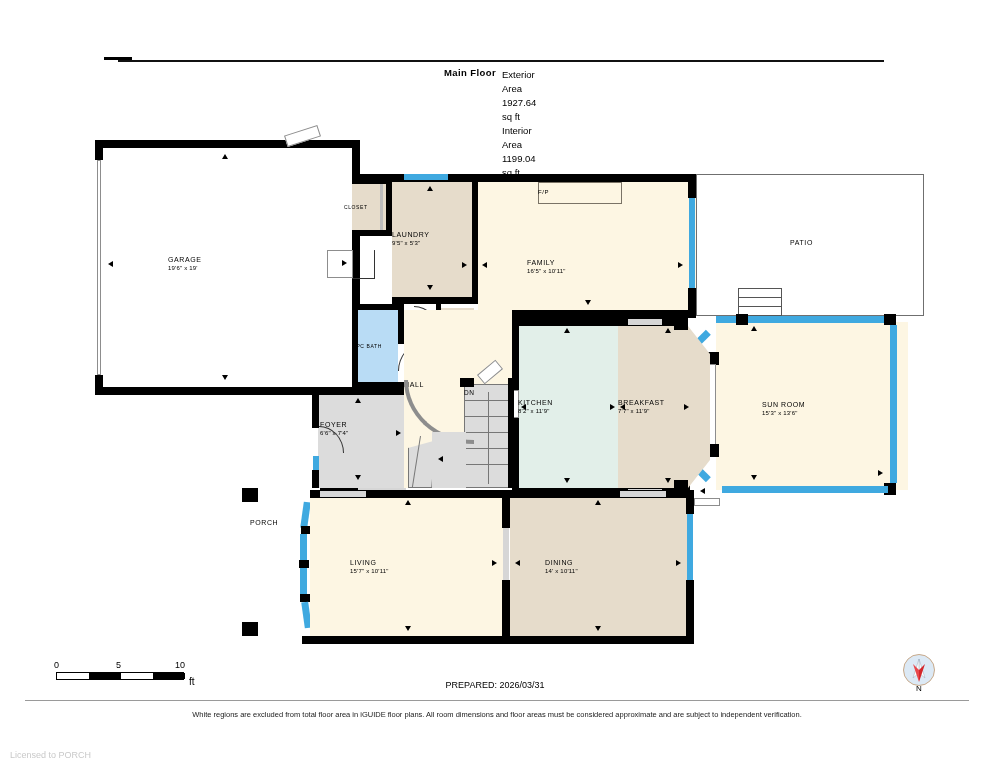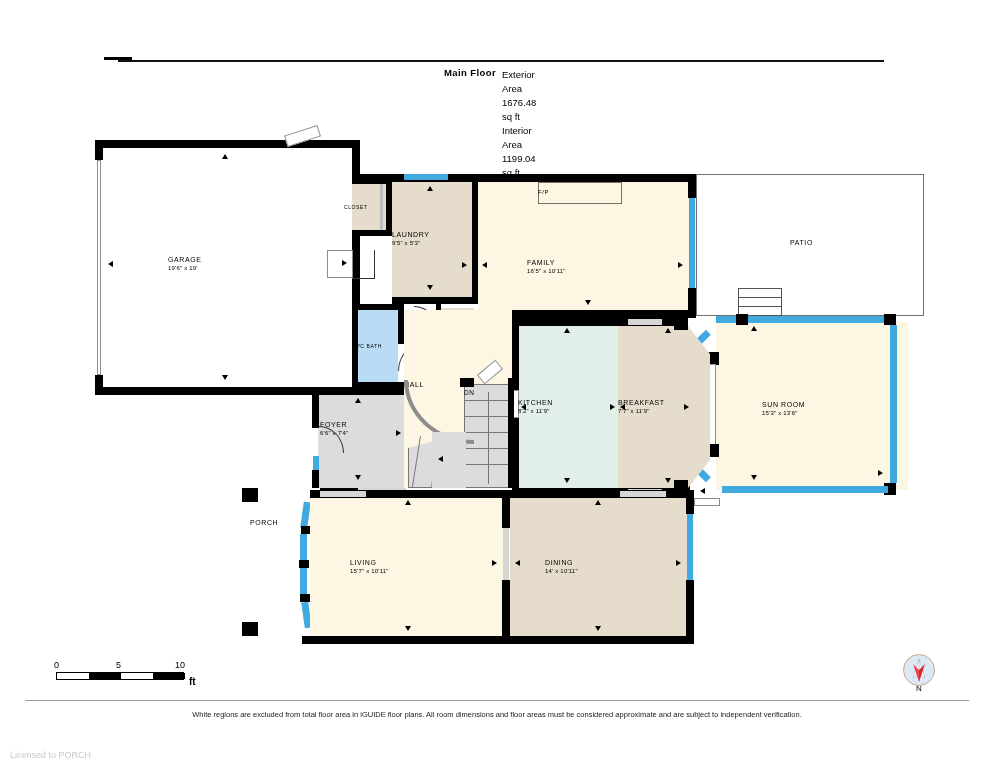--- a/index.html
+++ b/index.html
@@ -52,21 +52,21 @@
   .a-d{border-left:3px solid transparent;border-right:3px solid transparent;border-top:5px solid #000;}
   .a-l{border-top:3px solid transparent;border-bottom:3px solid transparent;border-right:5px solid #000;}
   .a-r{border-top:3px solid transparent;border-bottom:3px solid transparent;border-left:5px solid #000;}
   .swing{position:absolute;border:1px solid #333;border-radius:0 0 0 100%;background:transparent;}
 
   
   .scale{position:absolute;left:56px;top:672px;width:128px;height:8px;border:1px solid #000;
     box-sizing:border-box;background:#fff;}
   .seg{position:absolute;top:0;height:6px;background:#000;}
   .scale-n{position:absolute;font-size:9px;}
-  .scale-ft{position:absolute;left:189px;top:676px;font-size:10px;font-weight:bold;}
+  .scale-ft{position:absolute;left:189px;top:676px;font-size:10px;}
   .prepared{position:absolute;left:330px;top:680px;width:330px;text-align:center;font-size:9px;}
   .disc-rule{position:absolute;left:25px;top:700px;width:944px;height:1px;background:#9a9a9a;}
   .disclaimer{position:absolute;left:25px;top:710px;width:944px;text-align:center;font-size:7.5px;color:#222;}
   .licensed{position:absolute;left:10px;top:750px;font-size:9px;color:#c9c9c9;}
   .compass{position:absolute;left:900px;top:654px;width:38px;height:44px;}
   .c-circle{position:absolute;left:3px;top:0;width:32px;height:32px;border-radius:50%;
     border:1px solid #c8a98a;background:#dce9f5;box-sizing:border-box;}
   .c-n{position:absolute;left:0;top:30px;width:38px;text-align:center;font-size:8px;}
 </style>
 </head>
@@ -74,21 +74,21 @@
 
 <div id="page">
 
   <div class="logo-rule"></div>
 
   <div class="title-rule"></div>
 
   <div class="meta">
     <div class="lbl">Main Floor</div>
     <div class="rows">
-      <div>Exterior Area 1676.48 sq ft</div>
+      <div>Exterior Area 1927.64 sq ft</div>
       <div>Interior Area 1199.04 sq ft</div>
       <div>Excluded Area 410.95 sq ft</div>
     </div>
   </div>
 
   <div id="plan">
 
     <div class="room" style="left:95px;top:10px;width:265px;height:255px;background:#ffffff;"></div>
 
     <div class="wall" style="left:95px;top:10px;width:265px;height:8px;"></div>
@@ -337,20 +337,21 @@
 
   <div class="scale-n" style="left:54px;top:660px;">0</div>
   <div class="scale-n" style="left:116px;top:660px;">5</div>
   <div class="scale-n" style="left:175px;top:660px;">10</div>
   <div class="scale">
     <div class="seg" style="left:32px;width:32px;"></div>
     <div class="seg" style="left:96px;width:32px;"></div>
   </div>
   <div class="scale-ft">ft</div>
 
+  <div class="prepared">PREPARED: 2026/03/31</div>
 
   <div class="compass">
     <div class="c-circle"></div>
     <svg width="38" height="34" style="position:absolute;left:0;top:0;">
       <polygon points="19,5 25,24 19,19" fill="#ffffff" stroke="#9aa8b8" stroke-width="0.5"></polygon>
       <polygon points="19,5 13,24 19,19" fill="#ffffff" stroke="#9aa8b8" stroke-width="0.5"></polygon>
       <polygon points="19,28 25,10 19,16" fill="#d4272c"></polygon>
       <polygon points="19,28 13,10 19,16" fill="#e8484d"></polygon>
     </svg>
     <div class="c-n">N</div>

